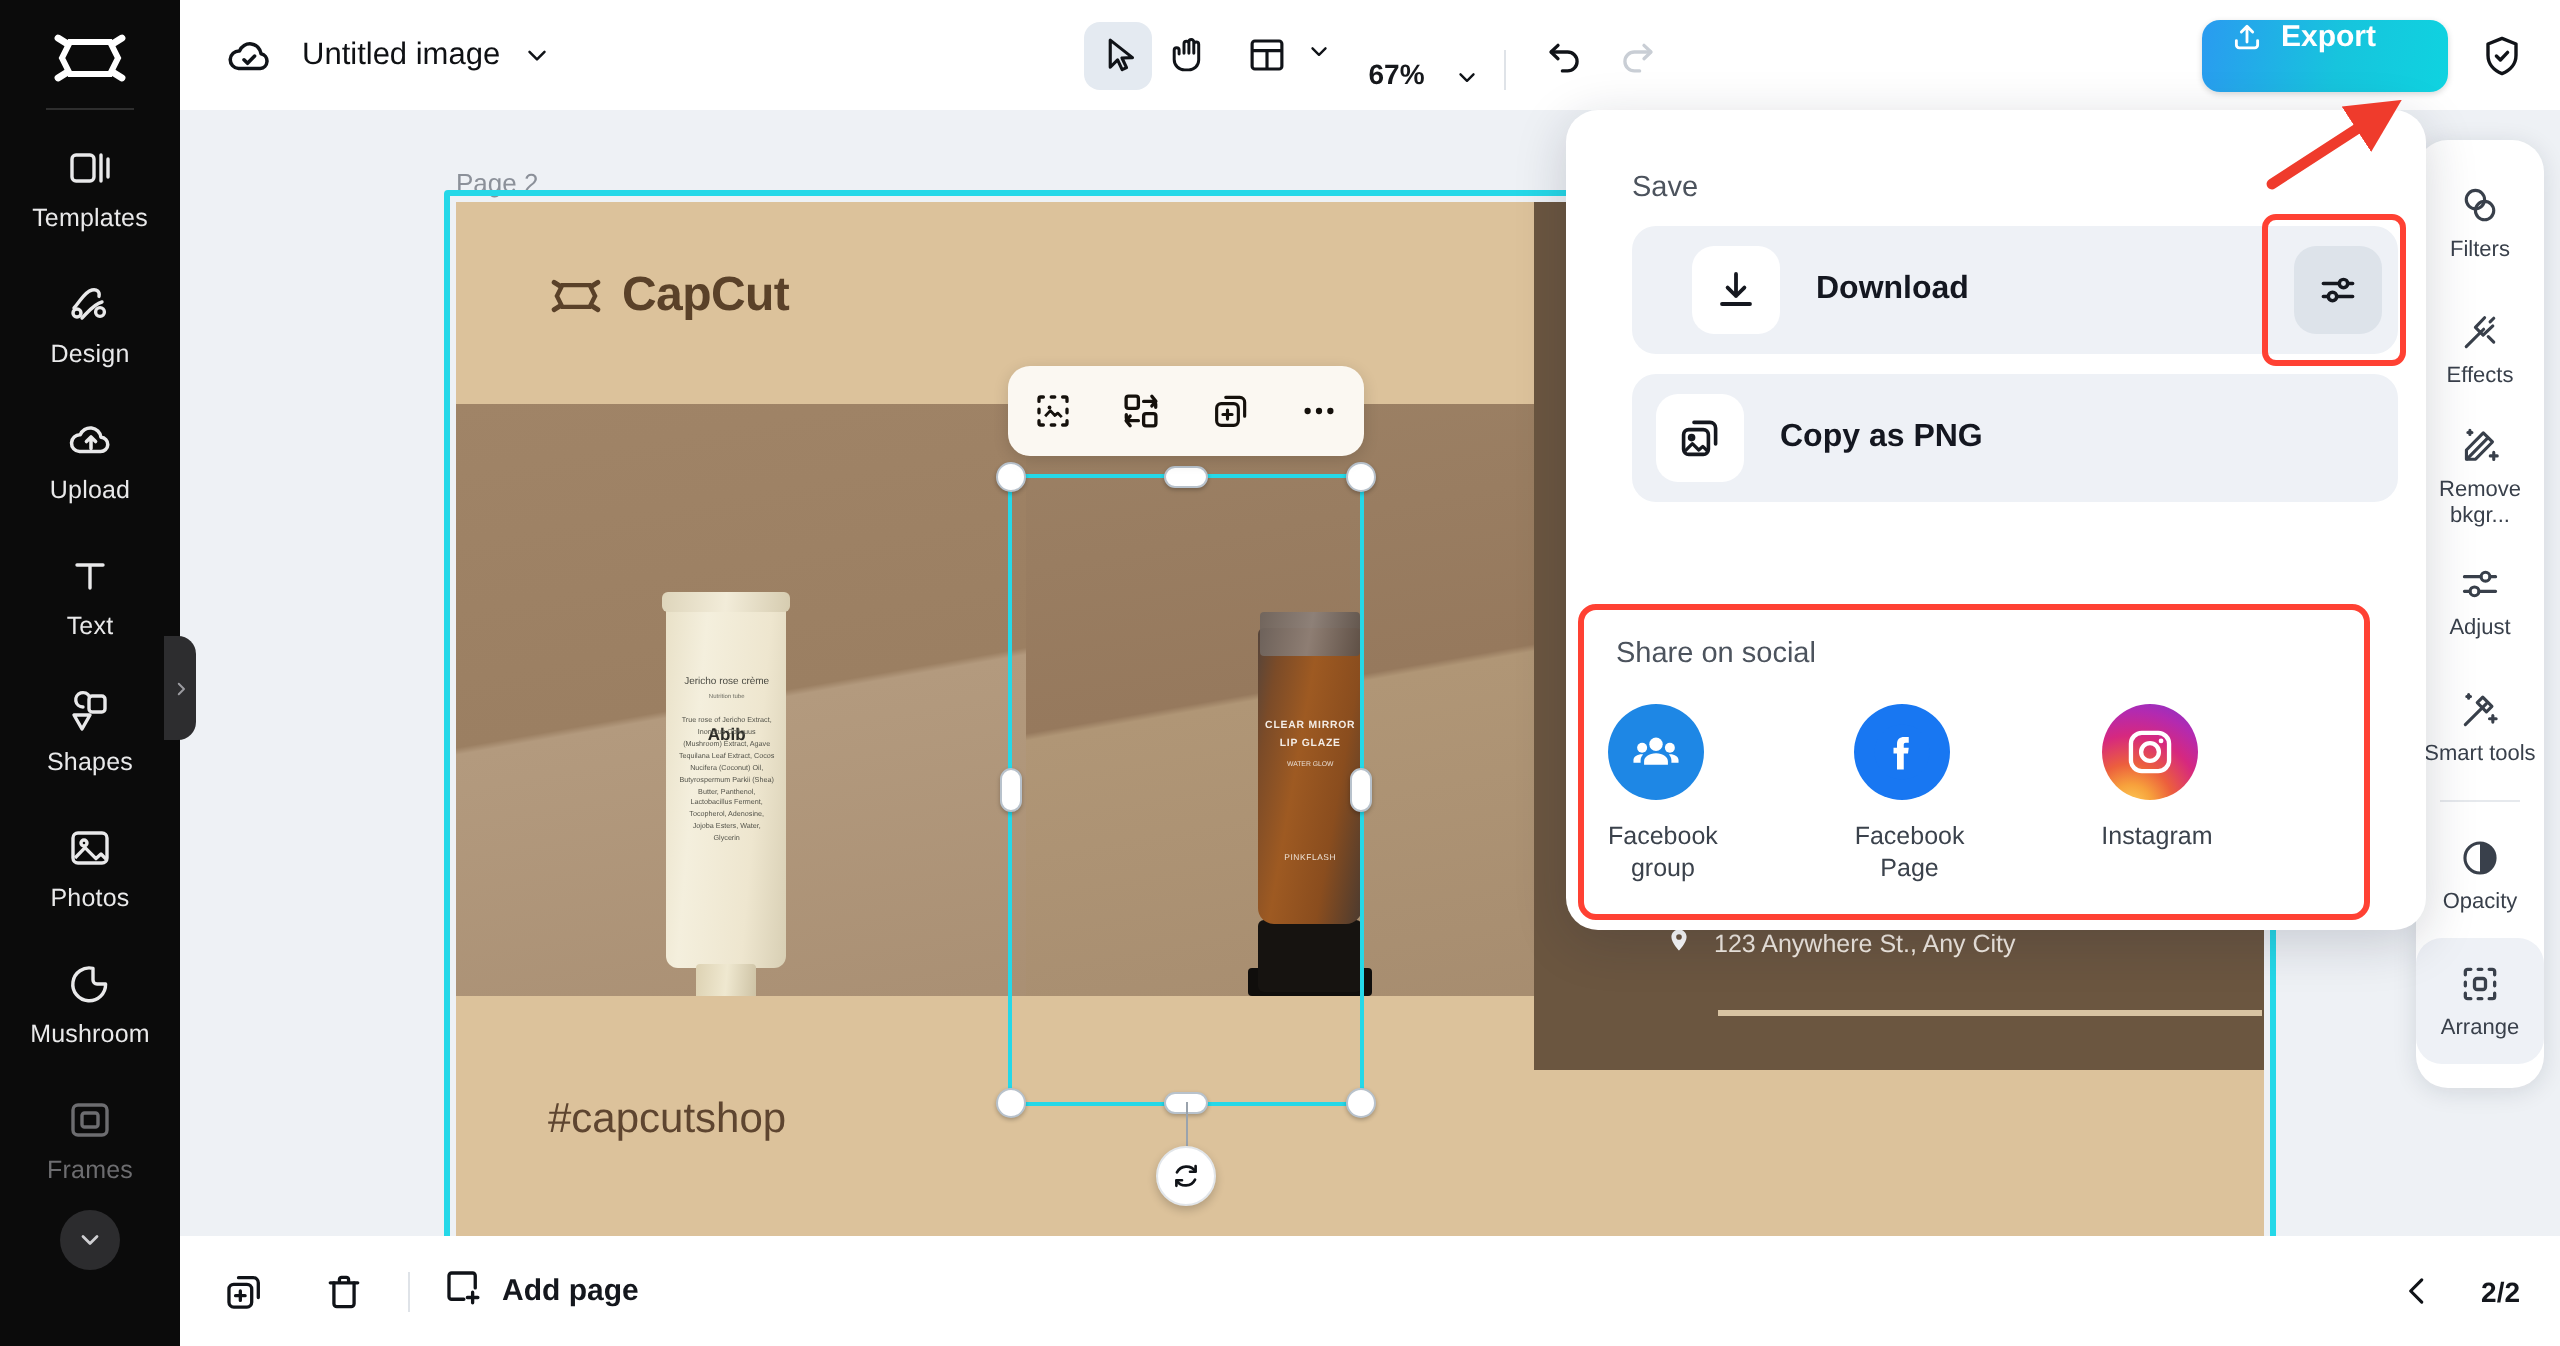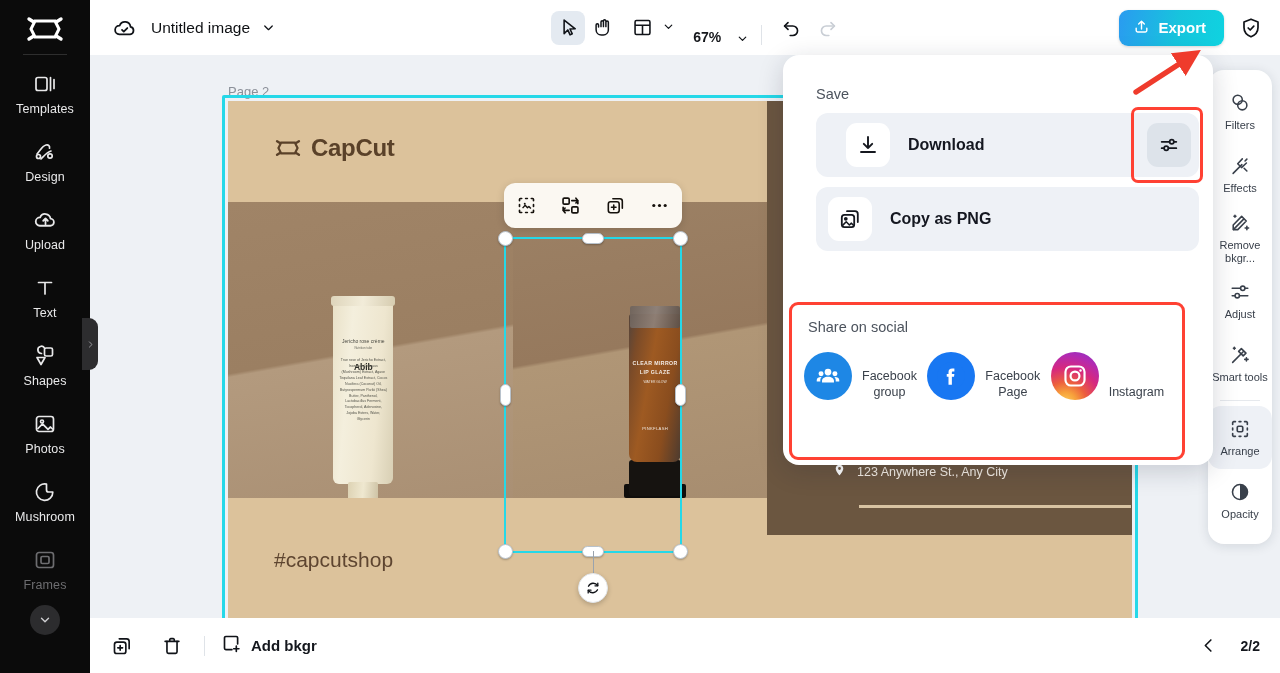--- a/index.html
+++ b/index.html
@@ -51,22 +51,22 @@
   .tool-btn {
     width: 34px; height: 34px; border-radius: 8px; display: flex;
     align-items: center; justify-content: center; cursor: pointer; background: transparent;
   }
   .tool-btn.active { background: #e4eaf1; }
   .tool-combo { display:flex; align-items:center; gap:3px; cursor:pointer; padding: 0 2px; }
   .zoom-val { font-size: 14px; font-weight: 700; color: #16181c; margin-left: 14px; }
   .v-divider { width: 1px; height: 20px; background: #dfe3e8; margin: 0 10px; }
   .top-right { margin-left: auto; display: flex; align-items: center; gap: 14px; margin-right: 16px; }
   .export-btn {
-    display: flex; align-items: center; gap: 8px; height: 36px;
-    padding: 0 18px 0 14px; border-radius: 9px; cursor: pointer;
+    display: flex; align-items: flex-start; gap: 8px; height: 36px;
+    padding: 0 36px 0 14px; border-radius: 9px; cursor: pointer;
     background: linear-gradient(100deg, #2a9bf0 0%, #17c4dd 55%, #0fd3e0 100%);
     color: #fff; font-size: 15px; font-weight: 700;
     box-shadow: 0 1px 3px rgba(0,0,0,.16);
   }
   .shield-ic { width: 26px; height: 26px; display:flex;align-items:center;justify-content:center; cursor:pointer; }
 
   
   .stage {
     position: absolute; left: 90px; top: 55px; right: 0; bottom: 55px;
     background: #eef1f5; overflow: hidden;
@@ -215,21 +215,21 @@
     position:absolute; left:13px; top:13px; width:44px; height:44px;
     background:#dde3ea; border-radius:11px; display:flex; align-items:center;
     justify-content:center; cursor:pointer;
   }
   .social-hl {
     position:absolute; left:6px; top:227px; width:396px; height:158px;
     border:3px solid #ff4133; border-radius:9px;margin-top:20px;
   }
   .social-title { position:absolute; left:16px; top:14px; font-size:14.5px; color:#4c535d; }
   .social-row { position:absolute; left:12px; top:47px; width:370px; display:flex; }
-  .soc { flex:1; display:flex; flex-direction:row; align-items:flex-end; gap:10px; cursor:pointer; }
+  .soc { flex:1; display:flex; flex-direction:column; align-items:flex-start; gap:10px; cursor:pointer; }
   .soc-ic { width:48px; height:48px; border-radius:50%; display:flex; align-items:center; justify-content:center; }
   .soc-fbg { background:#1e87e5; }
   .soc-fbp { background:#1877f2; }
   .soc-ig { background: radial-gradient(circle at 30% 107%, #fdd05a 0%, #f7a13c 18%, #ec5f3d 35%, #d6287f 58%, #b32ab0 78%, #7d35cf 100%); }
   .soc-lb { font-size:12.5px; color:#3b424c; line-height:1.28; text-align:center; }
   .arrow-mark { position:absolute; left:1128px; top:50px; width:80px; height:46px; z-index:70; pointer-events:none; }
 
   
   .bottombar {
     position:absolute; left:90px; bottom:0; right:0; height:55px;
@@ -585,37 +585,37 @@
       <span class="ic">
         <svg width="22" height="22" viewBox="0 0 24 24" fill="none" stroke="#39404b" stroke-width="1.7">
           <path d="M4 20 15.5 8.5" stroke-linecap="round"></path>
           <path d="m13.5 5 5 5-3 3-5-5Z" stroke-linejoin="round"></path>
           <path d="M19 15v3.6M17.2 16.8h3.6M5.8 3.6v2M4.8 4.6h2" stroke-linecap="round"></path>
         </svg>
       </span>
       <span class="lb">Smart tools</span>
     </div>
     <div class="rr-sep"></div>
+    <div class="rr-item">
+      <span class="ic">
+        <svg width="22" height="22" viewBox="0 0 24 24" fill="none" stroke="#39404b" stroke-width="1.7">
+          <circle cx="12" cy="12" r="8.2"></circle>
+          <path d="M12 3.8a8.2 8.2 0 0 1 0 16.4Z" fill="#39404b" stroke="none"></path>
+        </svg>
+      </span>
+      <span class="lb">Opacity</span>
+    </div>
     <div class="rr-item sel">
       <span class="ic">
         <svg width="22" height="22" viewBox="0 0 24 24" fill="none" stroke="#39404b" stroke-width="1.8">
           <path d="M4 7V5.2a1.2 1.2 0 0 1 1.2-1.2H7M11 4h2M17 4h1.8A1.2 1.2 0 0 1 20 5.2V7M20 11v2M20 17v1.8a1.2 1.2 0 0 1-1.2 1.2H17M13 20h-2M7 20H5.2A1.2 1.2 0 0 1 4 18.8V17M4 13v-2" stroke-linecap="round"></path>
           <rect x="9" y="9" width="6" height="6" rx="1.4"></rect>
         </svg>
       </span>
       <span class="lb">Arrange</span>
-    </div>
-    <div class="rr-item">
-      <span class="ic">
-        <svg width="22" height="22" viewBox="0 0 24 24" fill="none" stroke="#39404b" stroke-width="1.7">
-          <circle cx="12" cy="12" r="8.2"></circle>
-          <path d="M12 3.8a8.2 8.2 0 0 1 0 16.4Z" fill="#39404b" stroke="none"></path>
-        </svg>
-      </span>
-      <span class="lb">Opacity</span>
     </div>
   </div>
 
   <div class="export-pop">
     <div class="pop-label">Save</div>
 
     <div class="save-row r1">
       <span class="sr-ic">
         <svg width="24" height="24" viewBox="0 0 24 24" fill="none" stroke="#15181f" stroke-width="1.9">
           <path d="M12 4v11m-4.2-4.2L12 15l4.2-4.2" stroke-linecap="round" stroke-linejoin="round"></path>
@@ -722,21 +722,21 @@
       </svg>
     </span>
     <span class="v-divider" style="margin:0 16px"></span>
     <span class="bb-addpage">
       <span>
         <svg width="21" height="21" viewBox="0 0 24 24" fill="none" stroke="#101318" stroke-width="1.9">
           <path d="M19 12.5V5.5a1.5 1.5 0 0 0-1.5-1.5h-12A1.5 1.5 0 0 0 4 5.5v12A1.5 1.5 0 0 0 5.5 19h7" stroke-linecap="round"></path>
           <path d="M17.5 15v6M14.5 18h6" stroke-linecap="round"></path>
         </svg>
       </span>
-      <span class="lb">Add bkgr</span>
+      <span class="lb">Add page</span>
     </span>
     <span class="bb-right">
       <span class="bb-ic">
         <svg width="19" height="19" viewBox="0 0 24 24" fill="none" stroke="#101318" stroke-width="2">
           <path d="m15 5-7 7 7 7" stroke-linecap="round" stroke-linejoin="round"></path>
         </svg>
       </span>
       <span class="page-count">2/2</span>
     </span>
   </div>

